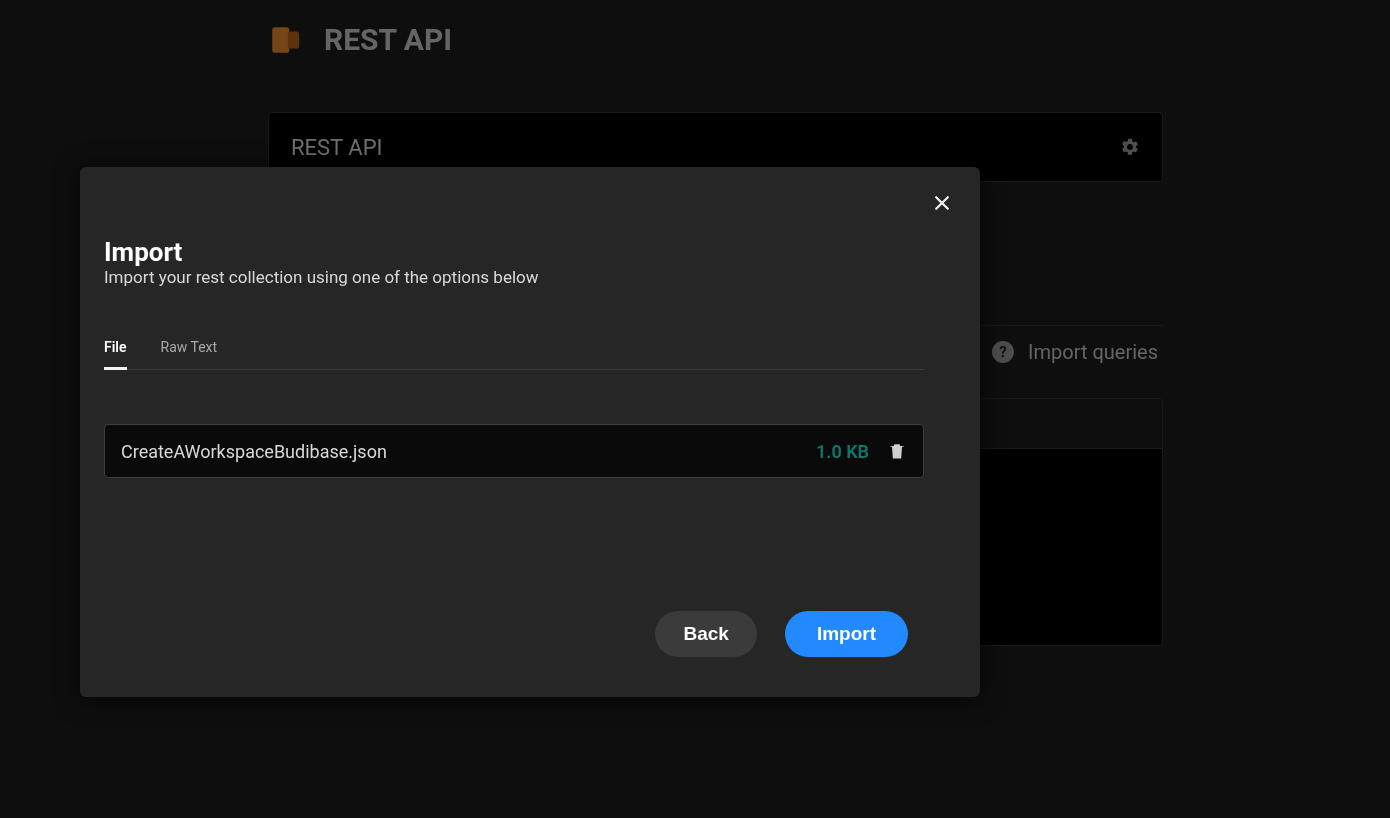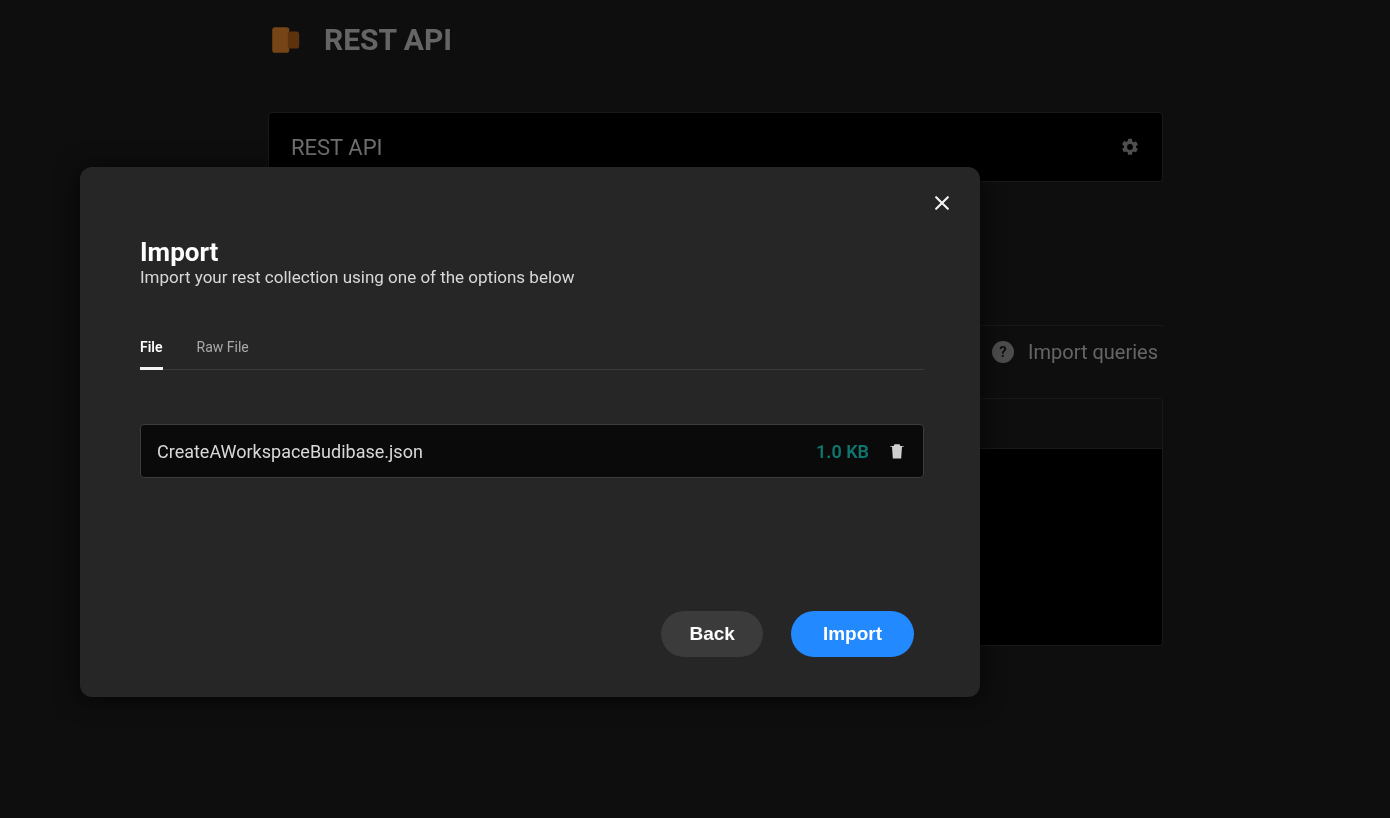--- a/index.html
+++ b/index.html
@@ -99,23 +99,23 @@
     background: #000;
     height: 198px;
   }
 
   
   .modal {
     position: absolute;
     left: 80px; top: 167px;
     width: 900px; height: 530px;
     background: #262626;
-    border-radius: 12px;
+    border-radius: 6px;
     box-shadow: 0 2px 24px rgba(0,0,0,0.7);
-    padding: 34px 56px 40px 60px;
+    padding: 34px 56px 40px 24px;
   }
   .modal .close {
     position: absolute;
     right: 24px; top: 22px;
     width: 28px; height: 28px;
     display:flex; align-items:center; justify-content:center;
     color: #f2f2f2;
     cursor: pointer;
   }
   .modal-title {
@@ -172,21 +172,21 @@
     font-size: 18px;
     font-weight: 600;
   }
   .file-row .trash {
     color: #cfcfcf;
     cursor: pointer;
     display:flex; align-items:center; justify-content:center;
   }
   .modal-actions {
     position: absolute;
-    right: 66px; bottom: 40px;
+    right: 72px; bottom: 40px;
     display:flex; gap: 28px;
     align-items:center;
   }
   .btn {
     height: 46px;
     border: none;
     border-radius: 999px;
     padding: 0 28px;
     font-size: 19px;
     font-weight: 700;
@@ -247,21 +247,21 @@
       <line x1="5" y1="5" x2="19" y2="19"></line>
       <line x1="19" y1="5" x2="5" y2="19"></line>
     </svg>
   </div>
 
   <div class="modal-title">Import</div>
   <div class="modal-sub">Import your rest collection using one of the options below</div>
 
   <div class="tabs">
     <div class="tab active">File</div>
-    <div class="tab">Raw File</div>
+    <div class="tab">Raw Text</div>
   </div>
 
   <div class="file-row">
     <span class="fname">CreateAWorkspaceBudibase.json</span>
     <span class="fsize">1.0 KB</span>
     <span class="trash">
       <svg width="20" height="20" viewBox="0 0 24 24" fill="#cfcfcf">
         <path d="M6 7h12l-1 14H7L6 7zm3-3h6l1 2H8l1-2zM4 6h16v1H4z"></path>
         <rect x="9" y="9" width="1.6" height="9"></rect>
         <rect x="13.4" y="9" width="1.6" height="9"></rect>

